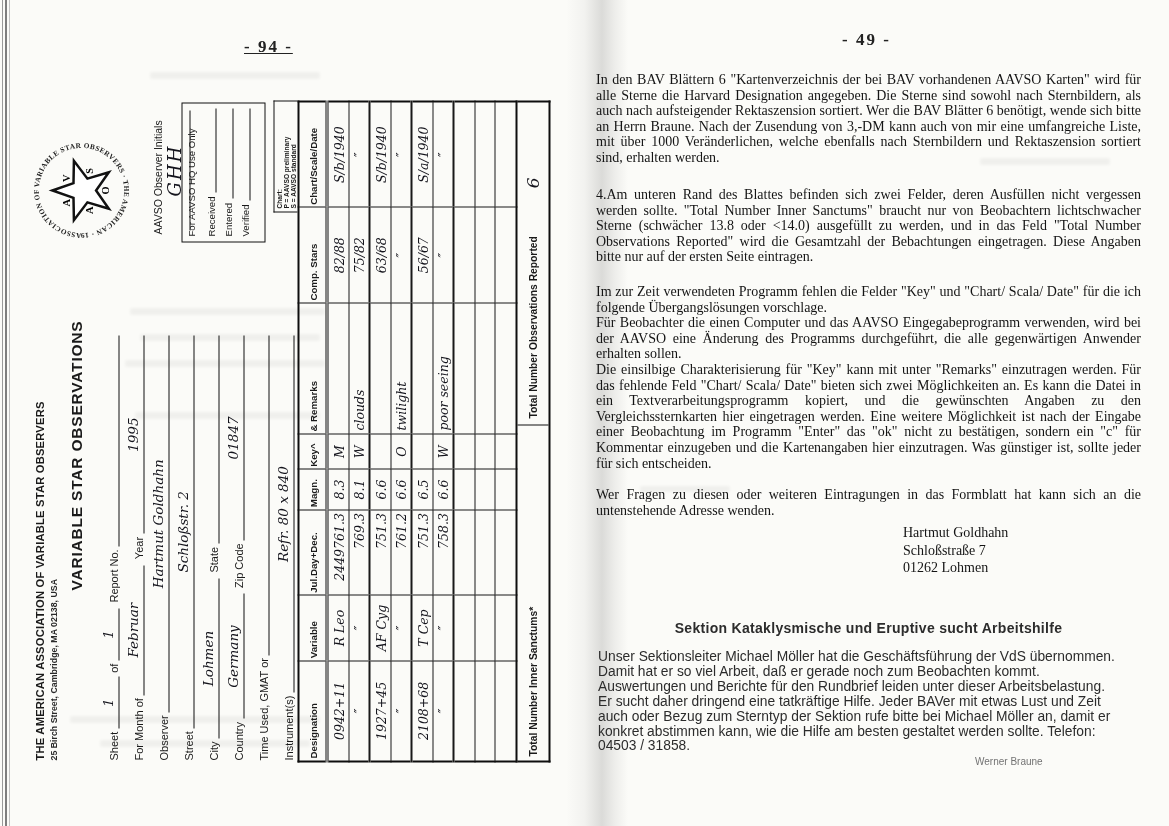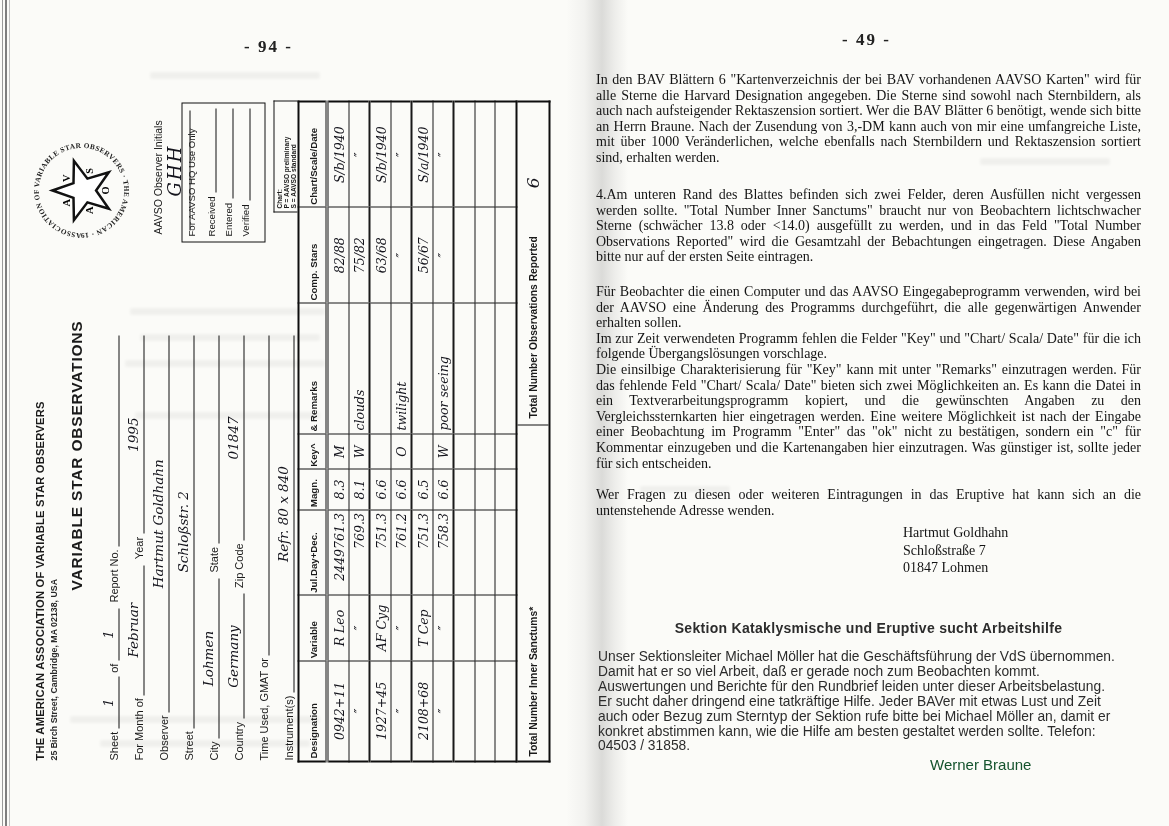--- a/index.html
+++ b/index.html
@@ -58,21 +58,21 @@
   
   .rp{position:absolute;left:596px;top:0;width:548px;}
   .rp .ser{position:absolute;font-family:"Liberation Serif",serif;font-size:14px;
            line-height:15.6px;text-align:justify;width:545px;color:#141414;}
   .rp .blockgap p{margin:0;}
   .addr{position:absolute;left:307px;font-family:"Liberation Serif",serif;font-size:14px;
         line-height:17.5px;color:#141414;}
   .secthead{position:absolute;left:0;width:545px;text-align:center;font-size:14px;
             font-weight:bold;color:#2c2c2c;letter-spacing:0.3px;}
   .sanspara{position:absolute;font-size:13.8px;line-height:14.9px;width:520px;color:#2c2c2c;}
-  .sig{position:absolute;font-size:15px;color:#14532d;}
+  .sig{position:absolute;font-size:10px;color:#737373;margin-left:45px;}
 </style>
 </head>
 <body>
 
 <div class="canvas">
 
   <div class="bindline" style="left:2px;width:1px;background:#9a9a9a;"></div>
   <div class="bindline" style="left:5px;width:2px;background:#7e7e7e;"></div>
   <div class="bindline" style="left:9px;width:1px;background:#c2c2c2;"></div>
 
@@ -81,21 +81,21 @@
   <div class="ghost" style="left:150px;top:72px;width:170px;height:7px;"></div>
   <div class="ghost" style="left:130px;top:308px;width:195px;height:7px;"></div>
   <div class="ghost" style="left:140px;top:334px;width:180px;height:7px;"></div>
   <div class="ghost" style="left:125px;top:360px;width:200px;height:7px;"></div>
   <div class="ghost" style="left:135px;top:412px;width:185px;height:7px;"></div>
   <div class="ghost" style="left:70px;top:716px;width:250px;height:7px;"></div>
   <div class="ghost" style="left:100px;top:740px;width:210px;height:7px;"></div>
   <div class="ghost" style="left:980px;top:158px;width:130px;height:7px;"></div>
   <div class="ghost" style="left:640px;top:486px;width:90px;height:6px;"></div>
 
-  <div class="pgnum" style="left:244px;top:37px;">- 94 -</div>
+  <div class="pgnum" style="left:244px;top:37px;text-decoration:underline;">- 94 -</div>
 
   <div class="form">
 
     <div class="assoc">THE AMERICAN ASSOCIATION OF VARIABLE STAR OBSERVERS</div>
     <div class="assoc-addr">25 Birch Street, Cambridge, MA 02138, USA</div>
     <div class="form-title">VARIABLE STAR OBSERVATIONS</div>
 
     <svg class="logo" viewBox="0 0 100 100">
       <defs>
         <path id="ringpath" d="M50,50 m-41,0 a41,41 0 1,1 82,0 a41,41 0 1,1 -82,0" fill="none"></path>
@@ -311,31 +311,31 @@
   </div>
 
   <div class="rp">
     <div class="pgnum" style="left:246px;top:30px;position:absolute;">- 49 -</div>
 
     <div class="ser" style="top:72px;">In den BAV Blättern 6 "Kartenverzeichnis der bei BAV vorhandenen AAVSO Karten" wird für alle Sterne die Harvard Designation angegeben. Die Sterne sind sowohl nach Sternbildern, als auch nach aufsteigender Rektaszension sortiert. Wer die BAV Blätter 6 benötigt, wende sich bitte an Herrn Braune. Nach der Zusendung von 3,-DM kann auch von mir eine umfangreiche Liste, mit über 1000 Veränderlichen, welche ebenfalls nach Sternbildern und Rektaszension sortiert sind, erhalten werden.</div>
 
     <div class="ser" style="top:187px;">4.Am unteren Rand des Blattes befinden sich zwei Felder, deren Ausfüllen nicht vergessen werden sollte. "Total Number Inner Sanctums" braucht nur von Beobachtern lichtschwacher Sterne (schwächer 13.8 oder &lt;14.0) ausgefüllt zu werden, und in das Feld "Total Number Observations Reported" wird die Gesamtzahl der Bebachtungen eingetragen. Diese Angaben  bitte nur auf der ersten Seite eintragen.</div>
 
     <div class="ser blockgap" style="top:284px;">
+      <p>Im zur Zeit verwendeten Programm fehlen die Felder "Key" und "Chart/ Scala/ Date" für die ich folgende Übergangslösungen vorschlage.</p>
       <p>Für Beobachter die einen Computer und das AAVSO Eingegabeprogramm verwenden, wird bei der AAVSO eine Änderung des Programms durchgeführt, die alle gegenwärtigen Anwender erhalten sollen.</p>
-      <p>Im zur Zeit verwendeten Programm fehlen die Felder "Key" und "Chart/ Scala/ Date" für die ich folgende Übergangslösungen vorschlage.</p>
       <p>Die einsilbige Charakterisierung für "Key" kann mit unter "Remarks" einzutragen werden. Für das fehlende Feld "Chart/ Scala/ Date" bieten sich zwei Möglichkeiten an. Es kann die Datei in ein Textverarbeitungsprogramm kopiert, und die gewünschten Angaben zu den Vergleichssternkarten hier eingetragen werden. Eine weitere Möglichkeit ist nach der Eingabe einer Beobachtung im Programm "Enter" das "ok" nicht zu bestätigen, sondern ein "c" für Kommentar einzugeben und die Kartenangaben hier einzutragen. Was günstiger ist, sollte jeder für sich entscheiden.</p>
     </div>
 
-    <div class="ser" style="top:487px;">Wer Fragen zu diesen oder weiteren Eintragungen in das Eruptive hat kann sich an die untenstehende Adresse wenden.</div>
+    <div class="ser" style="top:487px;">Wer Fragen zu diesen oder weiteren Eintragungen in das Formblatt hat kann sich an die untenstehende Adresse wenden.</div>
 
     <div class="addr" style="top:524px;">
       <div>Hartmut Goldhahn</div>
       <div>Schloßstraße 7</div>
-      <div>01847 Lohmen</div>
+      <div>01262 Lohmen</div>
     </div>
 
     <div class="secthead" style="top:620px;">Sektion Kataklysmische und Eruptive sucht Arbeitshilfe</div>
 
     <div class="sanspara" style="top:650px;left:2px;">Unser Sektionsleiter Michael Möller hat die Geschäftsführung der VdS übernommen. Damit hat er so viel Arbeit, daß er gerade noch zum Beobachten kommt. Auswertungen und Berichte für den Rundbrief  leiden unter dieser Arbeitsbelastung. Er sucht daher dringend eine tatkräftige Hilfe. Jeder BAVer mit etwas Lust und Zeit auch  oder  Bezug zum Sterntyp der Sektion rufe bitte bei Michael Möller an, damit er konkret abstimmen kann, wie die Hilfe am besten gestaltet werden sollte. Telefon: 04503 / 31858.</div>
 
     <div class="sig" style="top:756px;left:334px;">Werner Braune</div>
   </div>
 
 </div>

